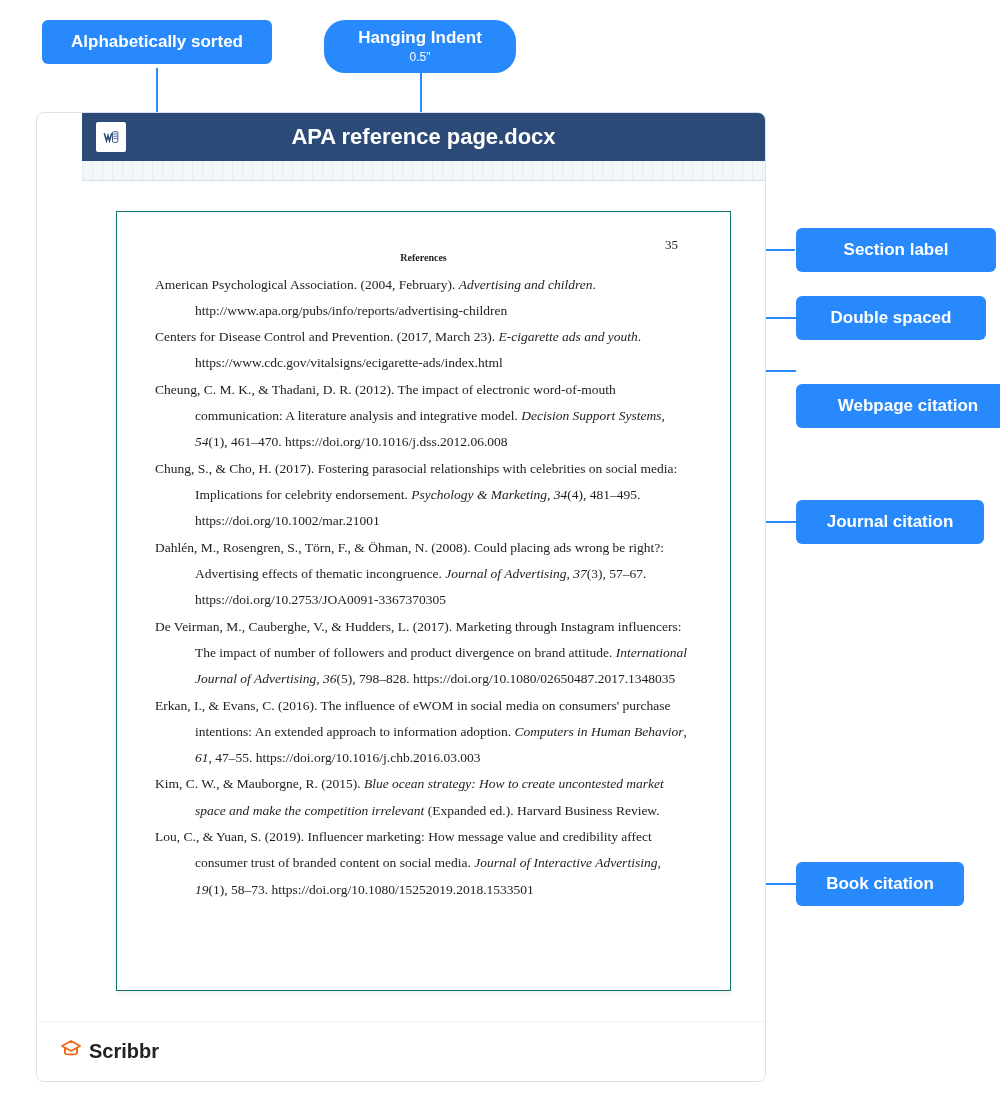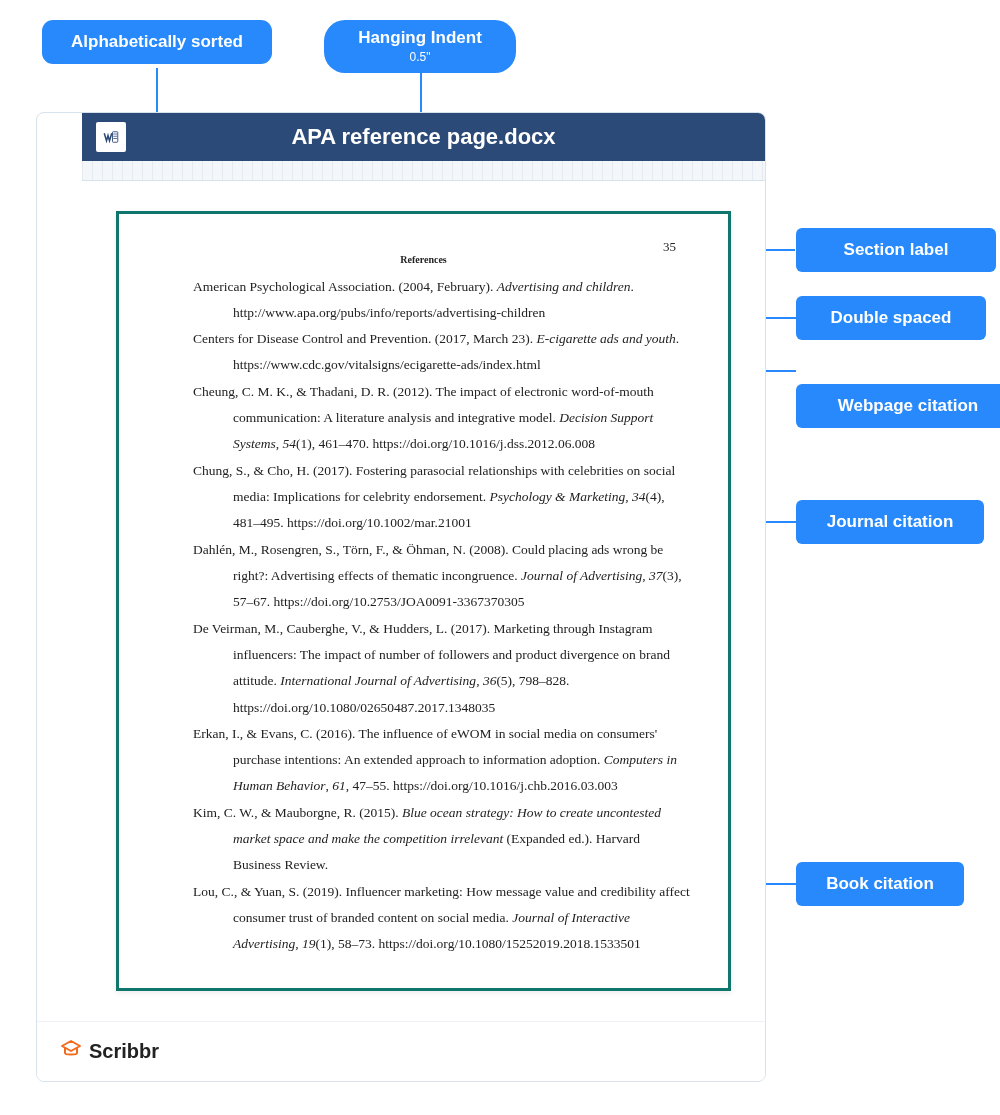--- a/index.html
+++ b/index.html
@@ -94,21 +94,21 @@
   ), #f4f7fa;
   border-bottom: 1px solid #d7e2ec;
 }
 .page-area {
   padding: 30px 34px 20px 34px;
   height: calc(100% - 68px - 60px);
   overflow: hidden;
 }
 .page {
   background: #fff;
-  border: 3px solid #0f766e;
+  border: 1px solid #0f766e;
   box-shadow: 0 2px 6px rgba(0,0,0,0.08);
   padding: 36px 38px 26px 38px;
   font-family: "Times New Roman", Times, serif;
   font-size: 13.5px;
   line-height: 1.95;
   color: #222;
   position: relative;
   min-height: 780px;
 }
 .pagenum {
@@ -119,21 +119,20 @@
 }
 .section-heading {
   text-align: center;
   font-weight: 700;
   font-size: 10px;
   margin-bottom: 4px;
 }
 .ref {
   padding-left: 40px;
   text-indent: -40px;
-  margin-left: 36px;
 }
 .ref em, .ref i { font-style: italic; }
 .highlight-box {
   position: absolute;
   width: 40px;
   height: 22px;
   background: #bcd6f8;
   left: 38px;
   top: 107px;
   z-index: -1;
@@ -165,21 +164,21 @@
 .bracket {
   position: absolute;
   border: 2px solid #2789fc;
   border-left: none;
 }
 </style>
 </head>
 <body>
 <div class="canvas">
 
-<div class="tag" style="left:42px; top:20px; width:230px;border-radius:11px;">
+<div class="tag" style="left:42px; top:20px; width:230px;">
   <span>Alphabetically sorted</span>
 </div>
 <div class="tag" style="left:324px; top:20px; width:192px; padding:8px 22px;border-radius:21px;">
   <span>Hanging Indent</span>
   <span class="sub">0.5"</span>
 </div>
 
 <div class="connector v" style="left:156px; top:68px; height:172px;"></div>
 <div class="connector h" style="left:110px; top:238px; width:47px;"></div>
 <div class="connector v" style="left:110px; top:238px; height:760px;"></div>

